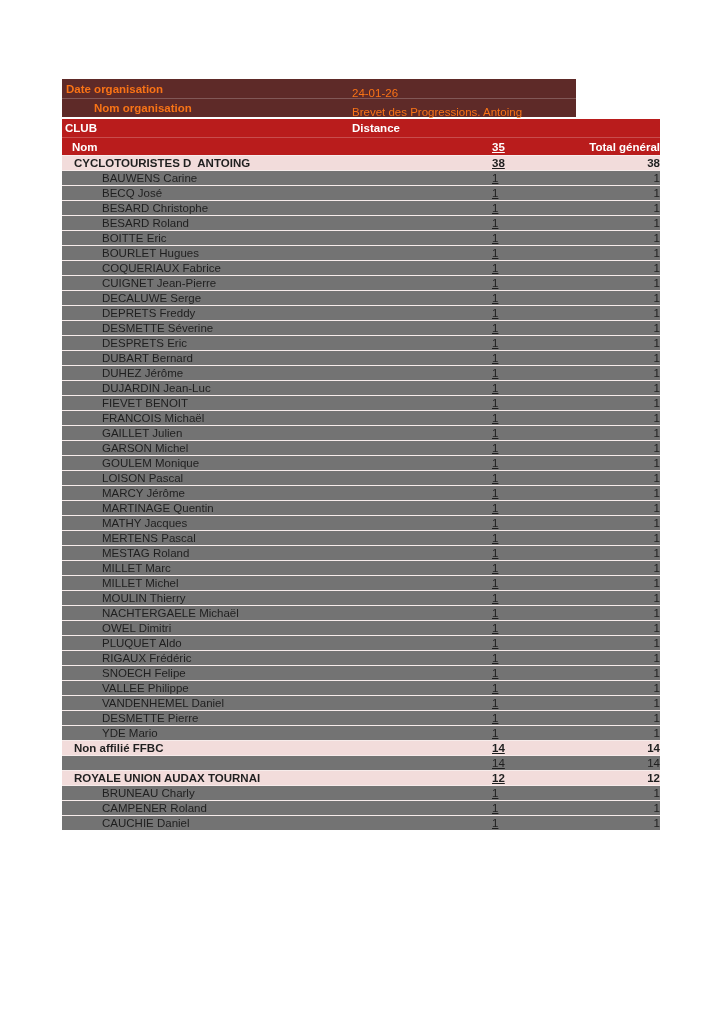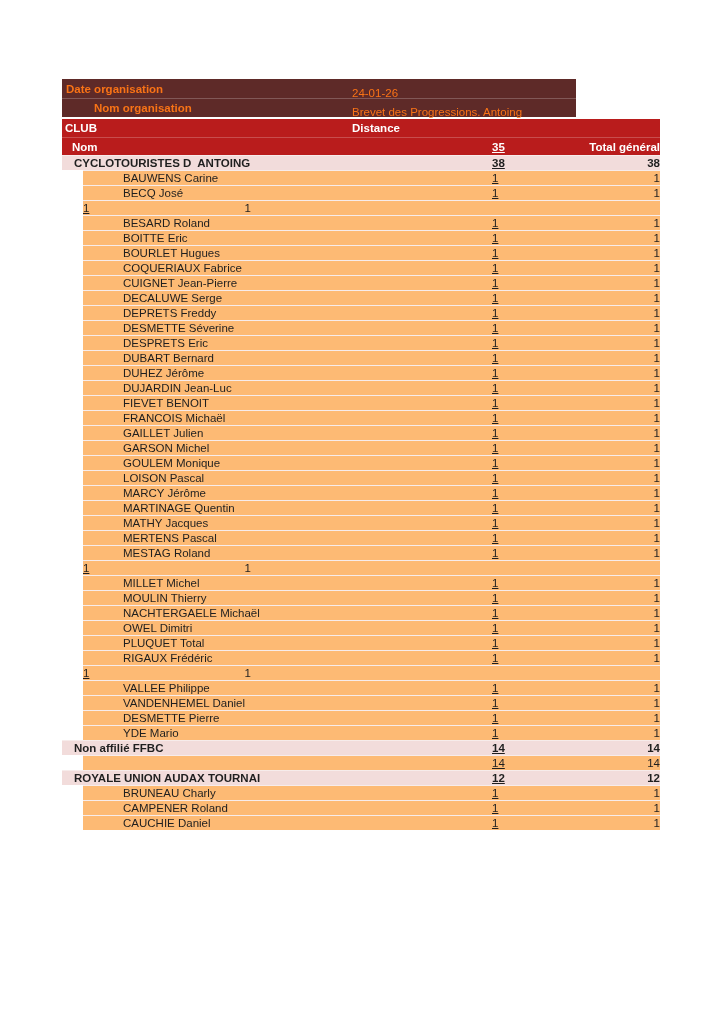--- a/index.html
+++ b/index.html
@@ -44,21 +44,21 @@
     height:15px;display:flex;align-items:center;
     font-size:11.5px;box-sizing:border-box;
     border-top:1px solid #F7ECEB;
   }
   .row .name{flex:1;white-space:pre;overflow:hidden;}
   .row.group{
     background:#F2DCDB;font-weight:bold;
   }
   .row.group .name{padding-left:12px;}
   .row.member{
-    background:#fdba74;font-weight:normal;margin-left:21px;
+    background:#737373;font-weight:normal;
   }
   .row.member .name{padding-left:40px;}
 </style>
 </head>
 <body>
 
 <div class="info-panel">
   <div class="info-row">
     <span class="info-label">Date organisation</span>
     <span class="info-value">24-01-26</span>
@@ -89,20 +89,21 @@
         <span class="name">BAUWENS Carine</span>
         <span class="col-a">1</span>
         <span class="col-b">1</span>
       </div>
       <div class="row member">
         <span class="name">BECQ José</span>
         <span class="col-a">1</span>
         <span class="col-b">1</span>
       </div>
       <div class="row member">
+        <span class="name">BESARD Christophe</span>
         <span class="col-a">1</span>
         <span class="col-b">1</span>
       </div>
       <div class="row member">
         <span class="name">BESARD Roland</span>
         <span class="col-a">1</span>
         <span class="col-b">1</span>
       </div>
       <div class="row member">
         <span class="name">BOITTE Eric</span>
@@ -208,20 +209,21 @@
         <span class="name">MERTENS Pascal</span>
         <span class="col-a">1</span>
         <span class="col-b">1</span>
       </div>
       <div class="row member">
         <span class="name">MESTAG Roland</span>
         <span class="col-a">1</span>
         <span class="col-b">1</span>
       </div>
       <div class="row member">
+        <span class="name">MILLET Marc</span>
         <span class="col-a">1</span>
         <span class="col-b">1</span>
       </div>
       <div class="row member">
         <span class="name">MILLET Michel</span>
         <span class="col-a">1</span>
         <span class="col-b">1</span>
       </div>
       <div class="row member">
         <span class="name">MOULIN Thierry</span>
@@ -232,30 +234,31 @@
         <span class="name">NACHTERGAELE Michaël</span>
         <span class="col-a">1</span>
         <span class="col-b">1</span>
       </div>
       <div class="row member">
         <span class="name">OWEL Dimitri</span>
         <span class="col-a">1</span>
         <span class="col-b">1</span>
       </div>
       <div class="row member">
-        <span class="name">PLUQUET Total</span>
+        <span class="name">PLUQUET Aldo</span>
         <span class="col-a">1</span>
         <span class="col-b">1</span>
       </div>
       <div class="row member">
         <span class="name">RIGAUX Frédéric</span>
         <span class="col-a">1</span>
         <span class="col-b">1</span>
       </div>
       <div class="row member">
+        <span class="name">SNOECH Felipe</span>
         <span class="col-a">1</span>
         <span class="col-b">1</span>
       </div>
       <div class="row member">
         <span class="name">VALLEE Philippe</span>
         <span class="col-a">1</span>
         <span class="col-b">1</span>
       </div>
       <div class="row member">
         <span class="name">VANDENHEMEL Daniel</span>

